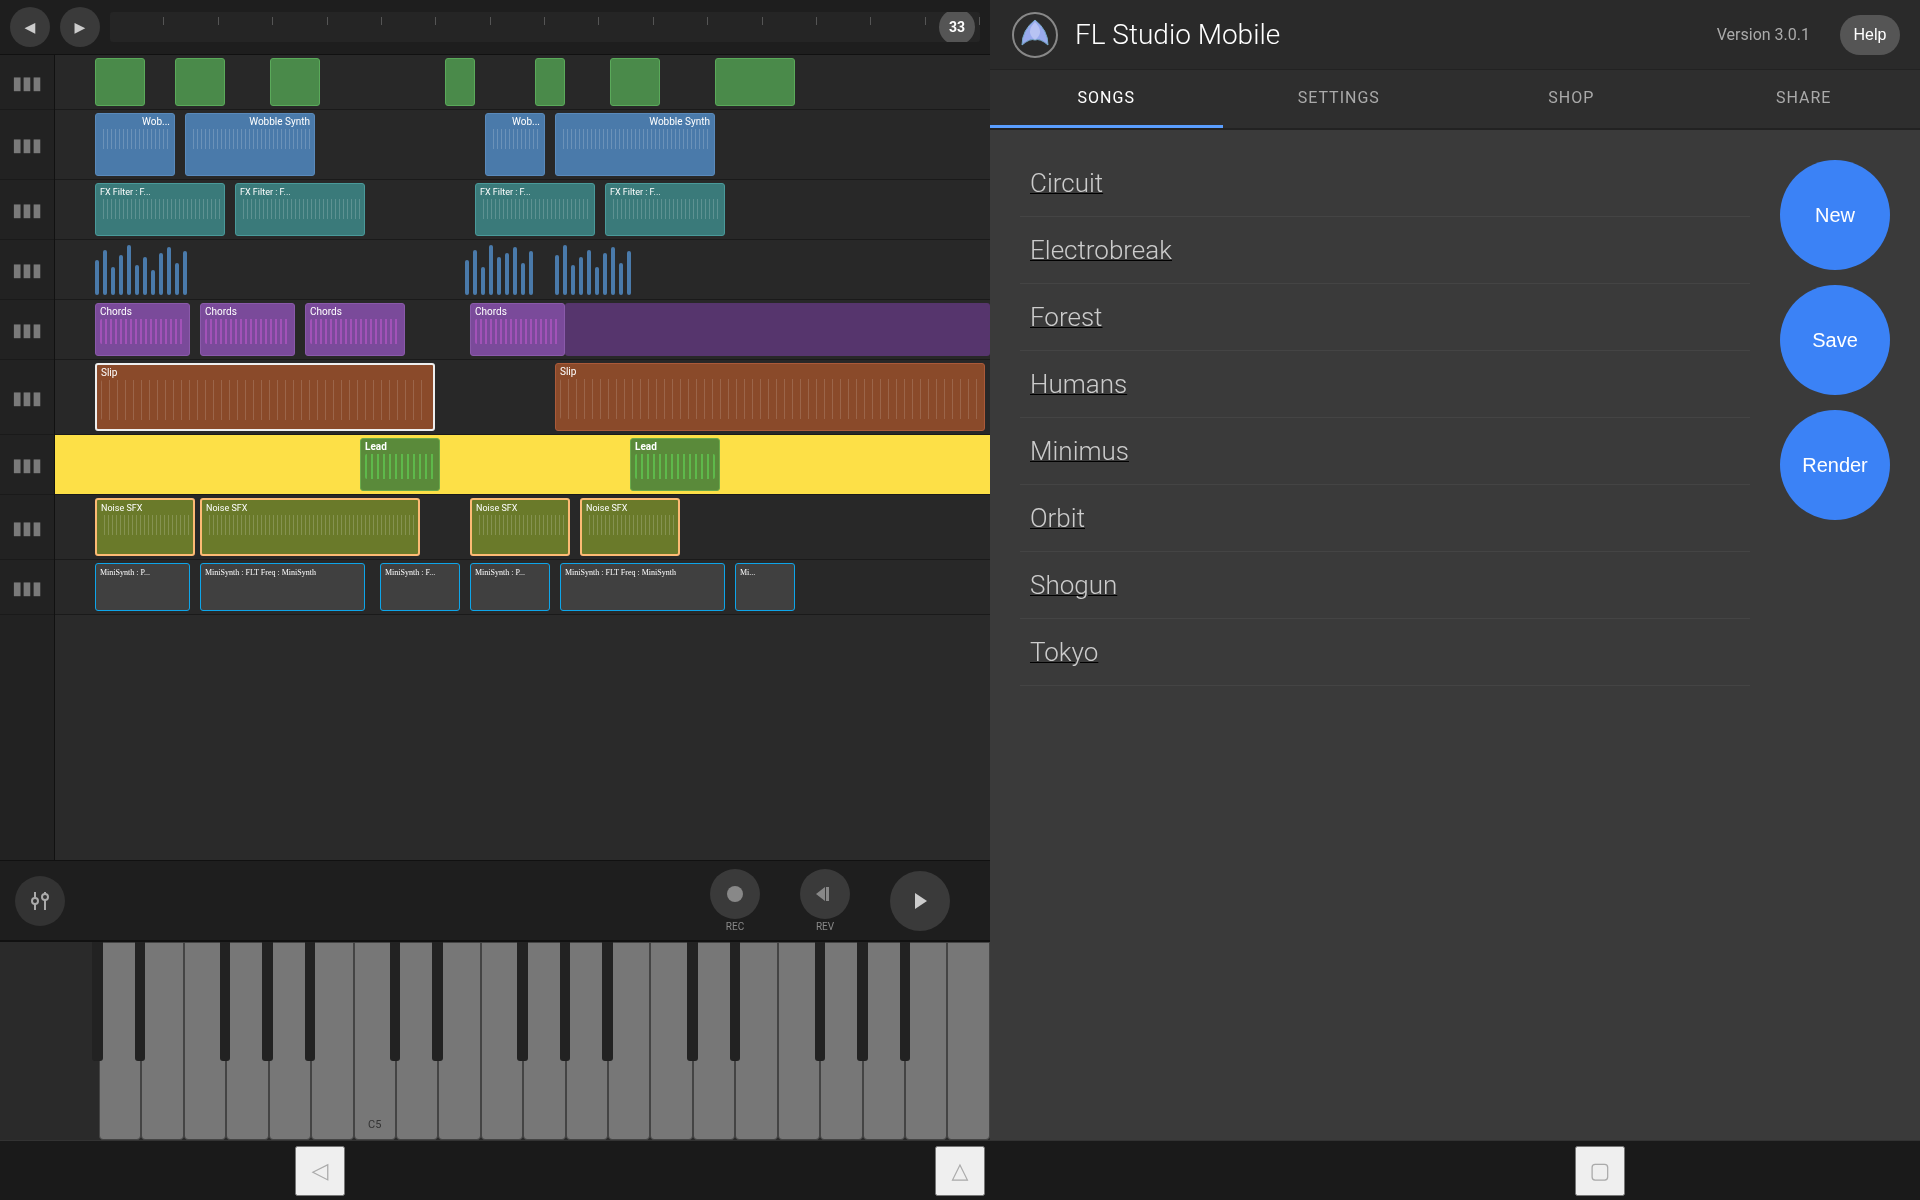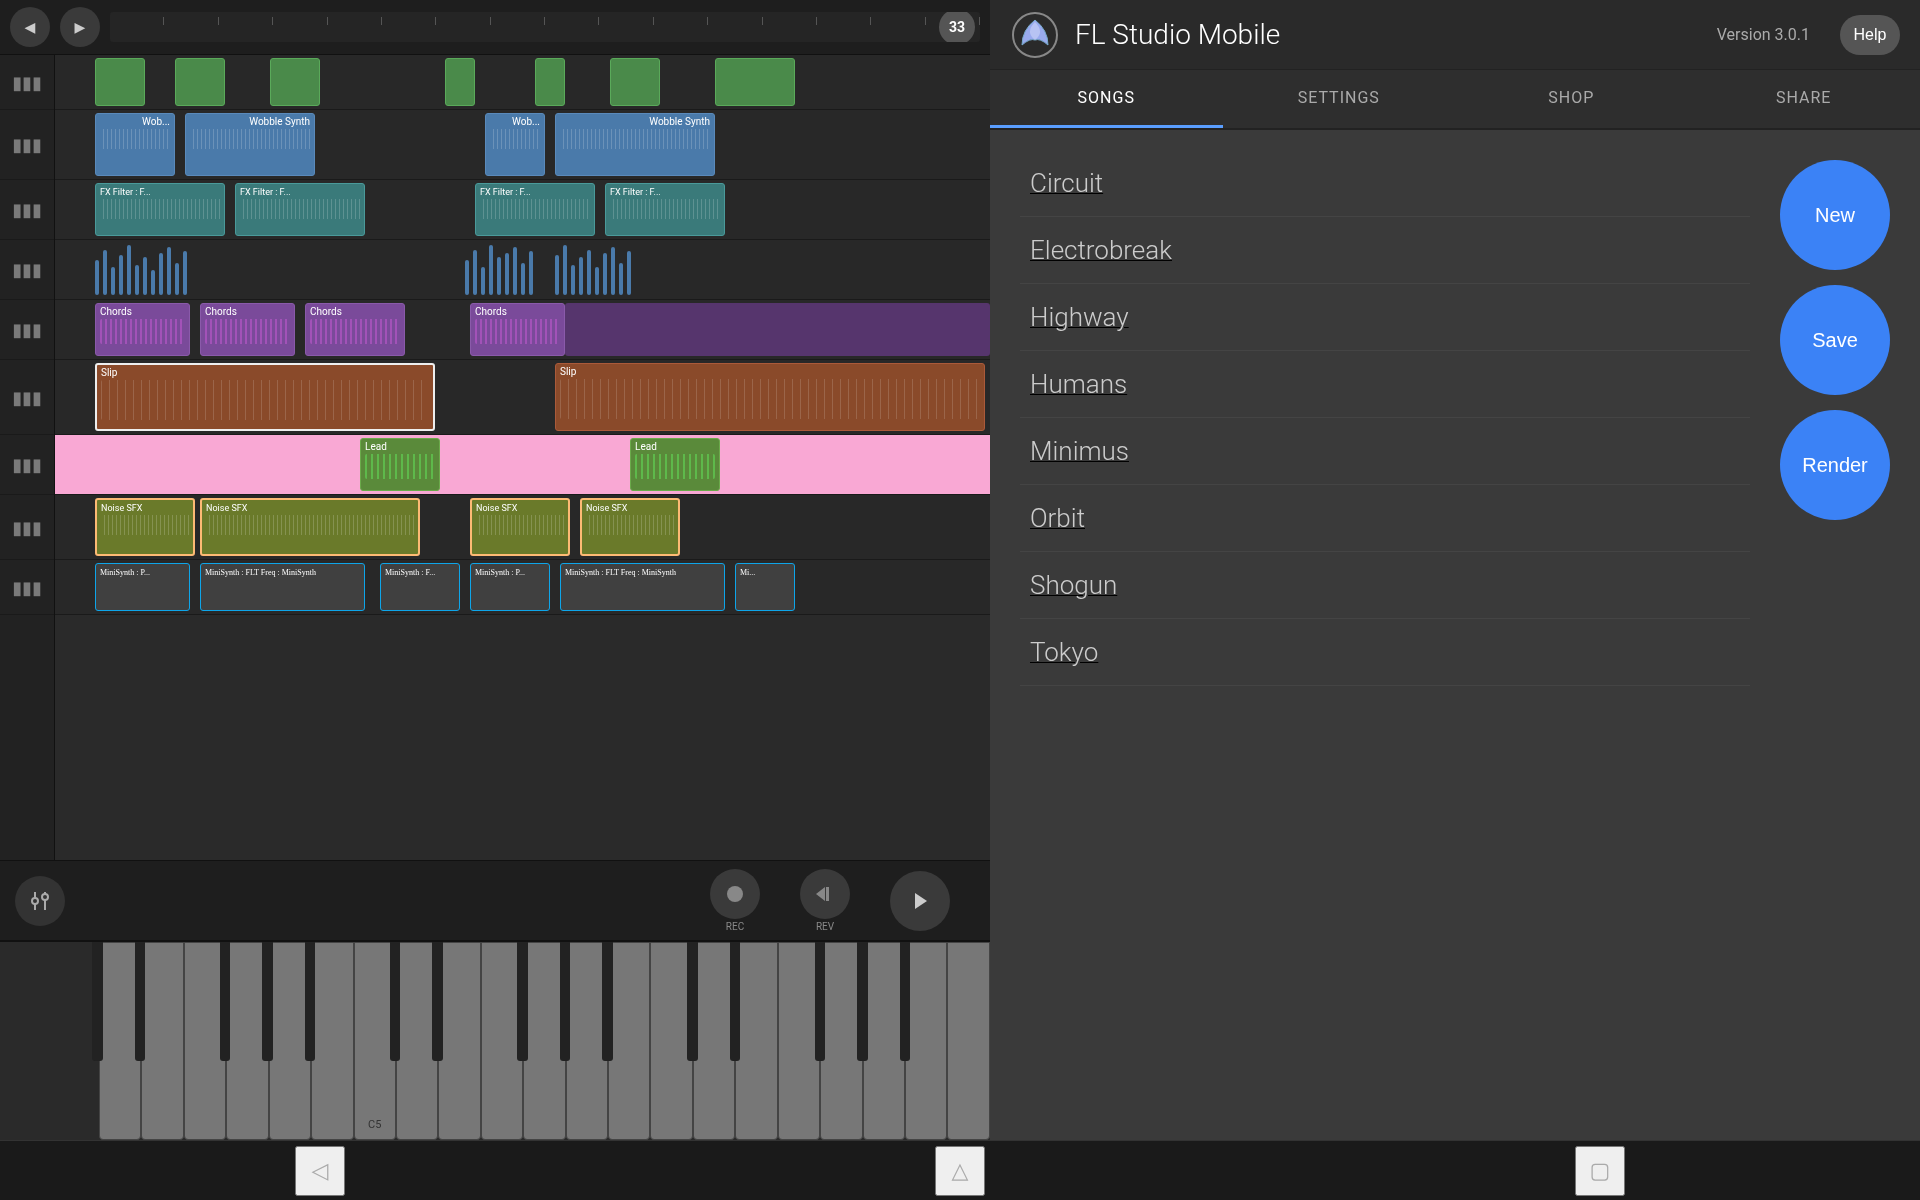--- a/index.html
+++ b/index.html
@@ -569,21 +569,21 @@
         <div class="clip clip-orange" style="left:40px;width:340px;height:68px;border:2px solid #eee;">
           <span>Slip</span>
           <div style="height:40px;background:repeating-linear-gradient(90deg,rgba(255,255,255,0.15) 0,rgba(255,255,255,0.15) 1px,transparent 1px,transparent 8px);margin-top:2px;border-radius:2px;"></div>
         </div>
         <div class="clip clip-orange" style="left:500px;width:430px;height:68px;">
           <span>Slip</span>
           <div style="height:40px;background:repeating-linear-gradient(90deg,rgba(255,255,255,0.15) 0,rgba(255,255,255,0.15) 1px,transparent 1px,transparent 8px);margin-top:2px;border-radius:2px;"></div>
         </div>
       </div>
 
-      <div class="track-row" style="height:60px;background:#f9a8d4;">
+      <div class="track-row" style="height:60px;background:#fde047;font-weight:bold;">
         <div class="clip clip-lead" style="left:305px;width:80px;height:53px;">
           <span>Lead</span>
           <div style="height:25px;background:repeating-linear-gradient(90deg,rgba(100,255,100,0.4) 0,rgba(100,255,100,0.4) 2px,transparent 2px,transparent 6px);margin-top:2px;border-radius:2px;"></div>
         </div>
         <div class="clip clip-lead" style="left:575px;width:90px;height:53px;">
           <span>Lead</span>
           <div style="height:25px;background:repeating-linear-gradient(90deg,rgba(100,255,100,0.4) 0,rgba(100,255,100,0.4) 2px,transparent 2px,transparent 6px);margin-top:2px;border-radius:2px;"></div>
         </div>
       </div>
 
@@ -797,21 +797,21 @@
 
   <div id="songs-content">
     <div id="songs-list">
       <div class="song-item">
         <span class="song-name">Circuit</span>
       </div>
       <div class="song-item">
         <span class="song-name">Electrobreak</span>
       </div>
       <div class="song-item">
-        <span class="song-name">Highway</span>
+        <span class="song-name">Forest</span>
       </div>
       <div class="song-item">
         <span class="song-name">Humans</span>
       </div>
       <div class="song-item">
         <span class="song-name">Minimus</span>
       </div>
       <div class="song-item">
         <span class="song-name">Orbit</span>
       </div>

